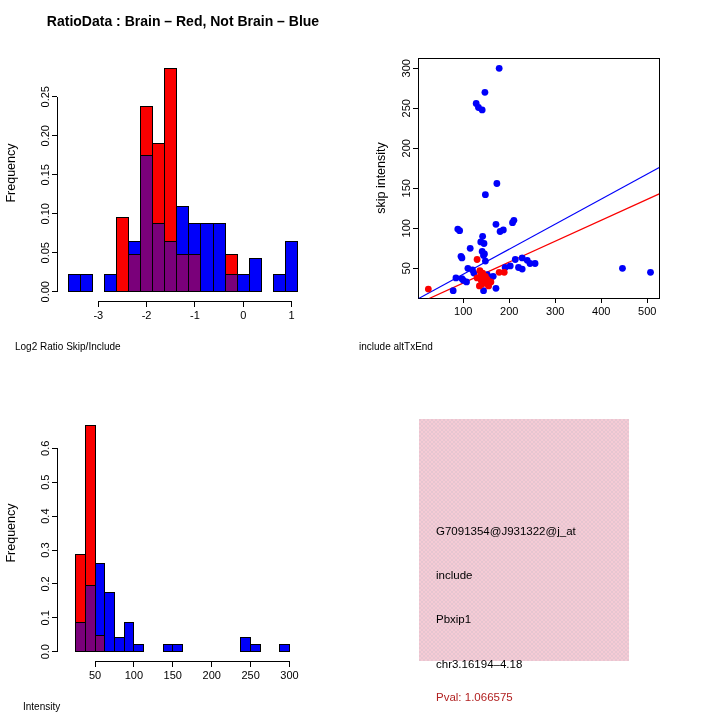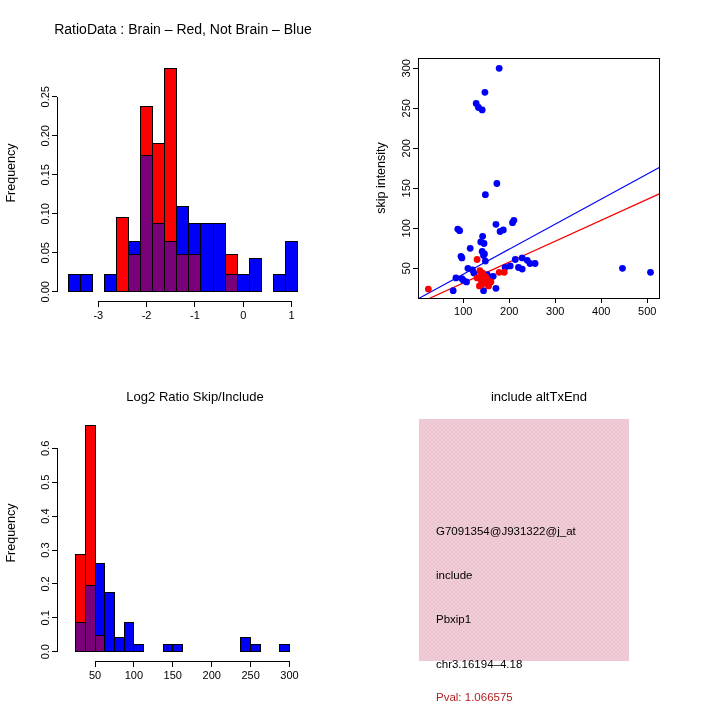--- a/index.html
+++ b/index.html
@@ -1,22 +1,22 @@
 <!DOCTYPE html>
 <html><head>
 <meta charset="utf-8">
 <style>
   html,body{margin:0;padding:0;background:#ffffff;}
   #screen{position:relative;width:720px;height:720px;background:#ffffff;overflow:hidden;
           font-family:"Liberation Sans",sans-serif;}
   .panel{position:absolute;width:360px;height:360px;}
   .panel svg{position:absolute;left:0;top:0;}
-  .chart-title{position:absolute;top:21px;width:360px;text-align:center;
-               font-size:14px;font-weight:normal;color:#000;white-space:nowrap;}
-  .xlabel{position:absolute;top:341px;width:360px;text-align:center;font-size:13px;color:#000;margin-top:48px;}
+  .chart-title{position:absolute;top:13px;width:360px;text-align:center;
+               font-size:14px;font-weight:bold;color:#000;white-space:nowrap;}
+  .xlabel{position:absolute;top:341px;width:360px;font-size:10px;color:#000;}
   .ylabel{position:absolute;font-size:12.5px;color:#000;white-space:nowrap;
           transform:translate(-50%,-50%) rotate(-90deg);}
   svg text{font-family:"Liberation Sans",sans-serif;font-size:11px;fill:#000;}
   .infobox{position:absolute;left:59px;top:59px;width:210px;height:242px;
            background-color:#eec9d3;
            background-image:repeating-conic-gradient(#f5cbd5 0% 25%, #e6c6d1 0% 50%);
            background-size:4px 4px;}
   .info-line{position:absolute;left:17px;font-size:11.5px;color:#000;white-space:nowrap;}
 </style>
 </head>

